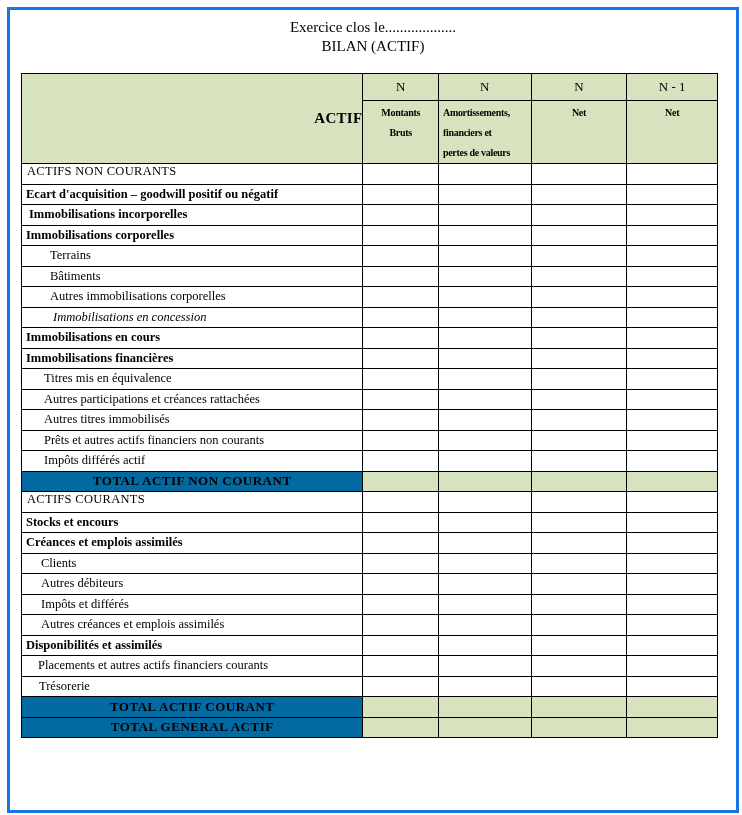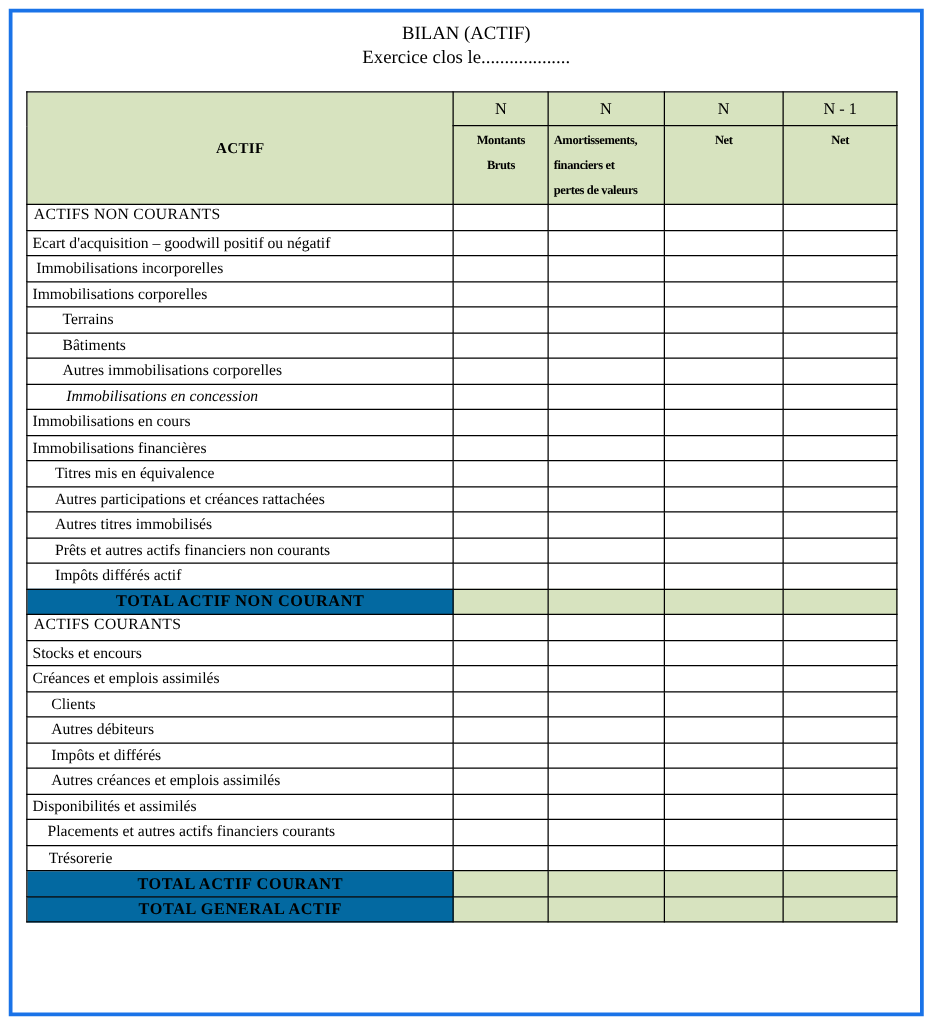--- a/index.html
+++ b/index.html
@@ -9,42 +9,42 @@
            border: 3px solid #1a73e8; background: #fff; }
   .title { position: absolute; left: 0; right: 0; top: 8px; text-align: center;
            font-size: 15px; line-height: 19px; }
   table { position: absolute; left: 11px; top: 63px; border-collapse: collapse;
           table-layout: fixed; width: 697px; }
   td, th { border: 1px solid #000; padding: 0; vertical-align: middle; font-weight: normal; }
   .hdr { background: #d7e3bf; }
   .col-actif { width: 339px; }
   .col-n1 { width: 75px; } .col-n2 { width: 92px; } .col-n3 { width: 95px; } .col-n4 { width: 90px; }
   th.top { height: 26px; font-size: 13px; text-align: center; }
-  th.actif-h { font-size: 12px; font-weight: bold; text-align: center; letter-spacing: 0.3px; }
+  th.actif-h { font-size: 15px; font-weight: bold; text-align: right; letter-spacing: 0.3px; }
   th.sub { height: 60px; font-size: 10px; font-weight: bold; text-align: center; vertical-align: top;
            line-height: 20px; padding-top: 2px; letter-spacing: -0.3px; }
   th.sub.left { text-align: left; padding-left: 4px; }
   tr.row td { height: 19.5px; }
   td.lbl { font-size: 12.5px; white-space: nowrap; overflow: hidden; }
-  td.lbl.bold { font-weight: normal; }
+  td.lbl.bold { font-weight: bold; }
   td.total { background: #0369a1; height: 34px; text-align: center; font-weight: bold;
              font-size: 13px; letter-spacing: 0.5px; }
   td.totcell { background: #d7e3bf; }
   .ind0 { padding-left: 4px; } .ind1 { padding-left: 7px; margin-left: 17px; } .ind2 { padding-left: 28px; }
   .ind3 { padding-left: 31px; font-style: italic; } .ind4 { padding-left: 22px; } .ind5 { padding-left: 19px; }
   .ind6 { padding-left: 16px; } .ind7 { padding-left: 17px; }
   td.sect { font-weight: normal; font-size: 12.5px; vertical-align: top; padding-left: 5px; letter-spacing: 0.3px; }
 </style>
 </head>
 <body>
 
 <div class="frame">
   <div class="title">
+    <div>Exercice clos le...................</div>
     <div>BILAN (ACTIF)</div>
-    <div>Exercice clos le...................</div>
   </div>
 
   <table>
     <colgroup>
       <col class="col-actif">
         <col class="col-n1">
         <col class="col-n2">
         <col class="col-n3">
         <col class="col-n4">
     </colgroup>

